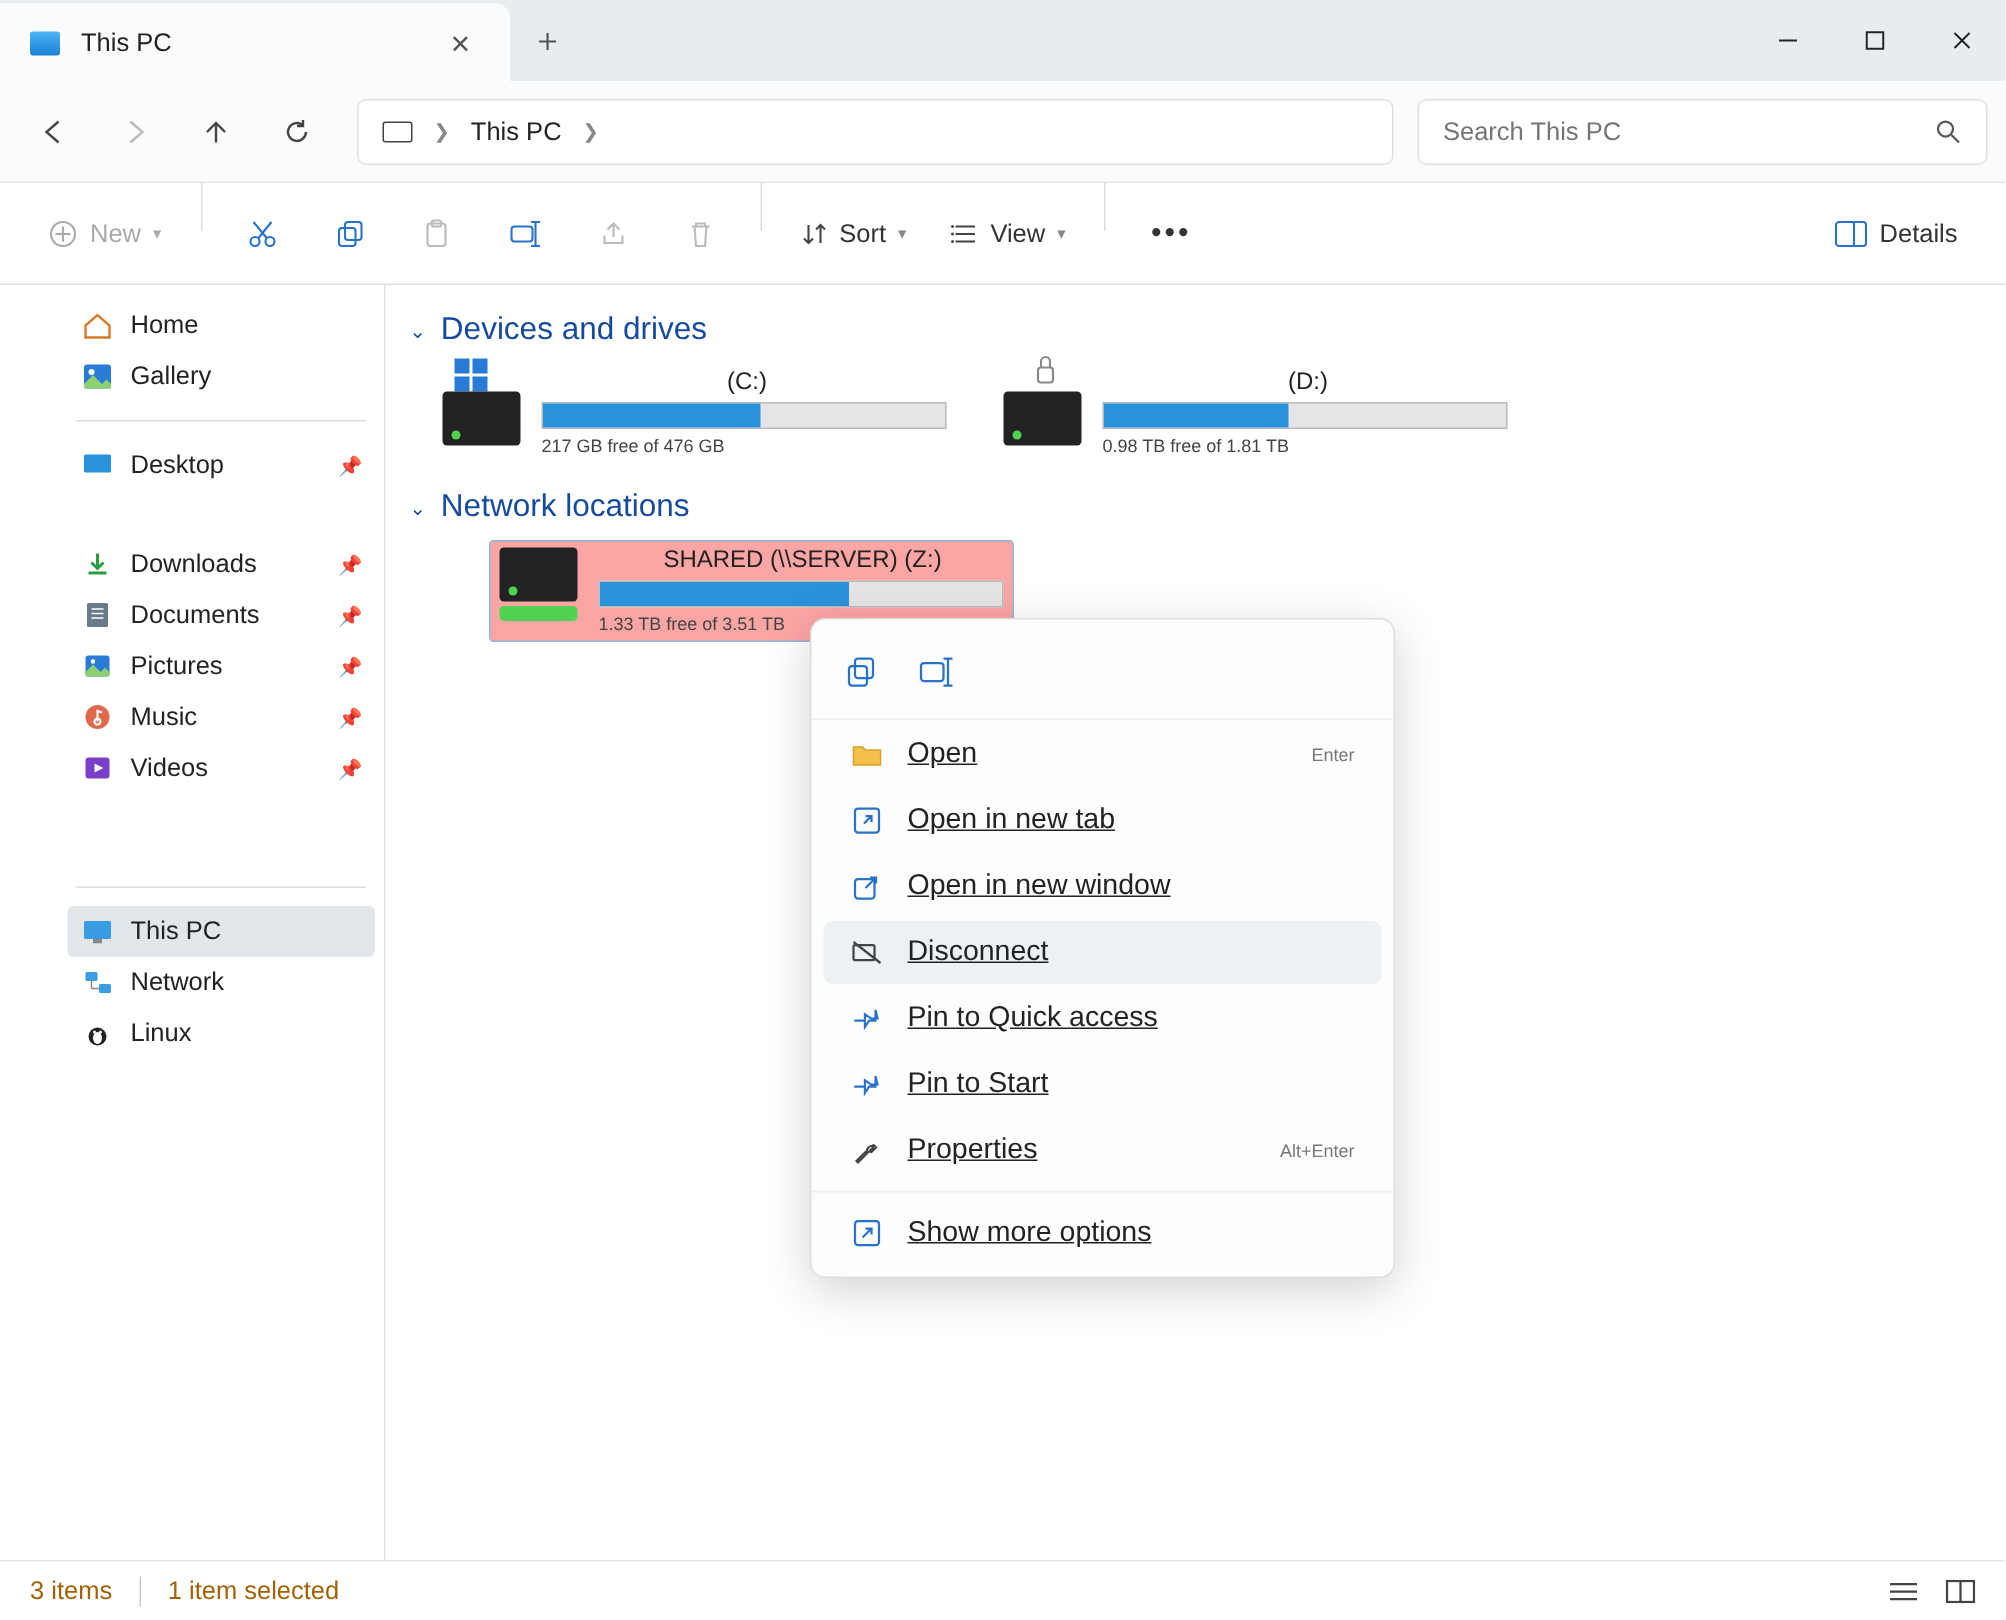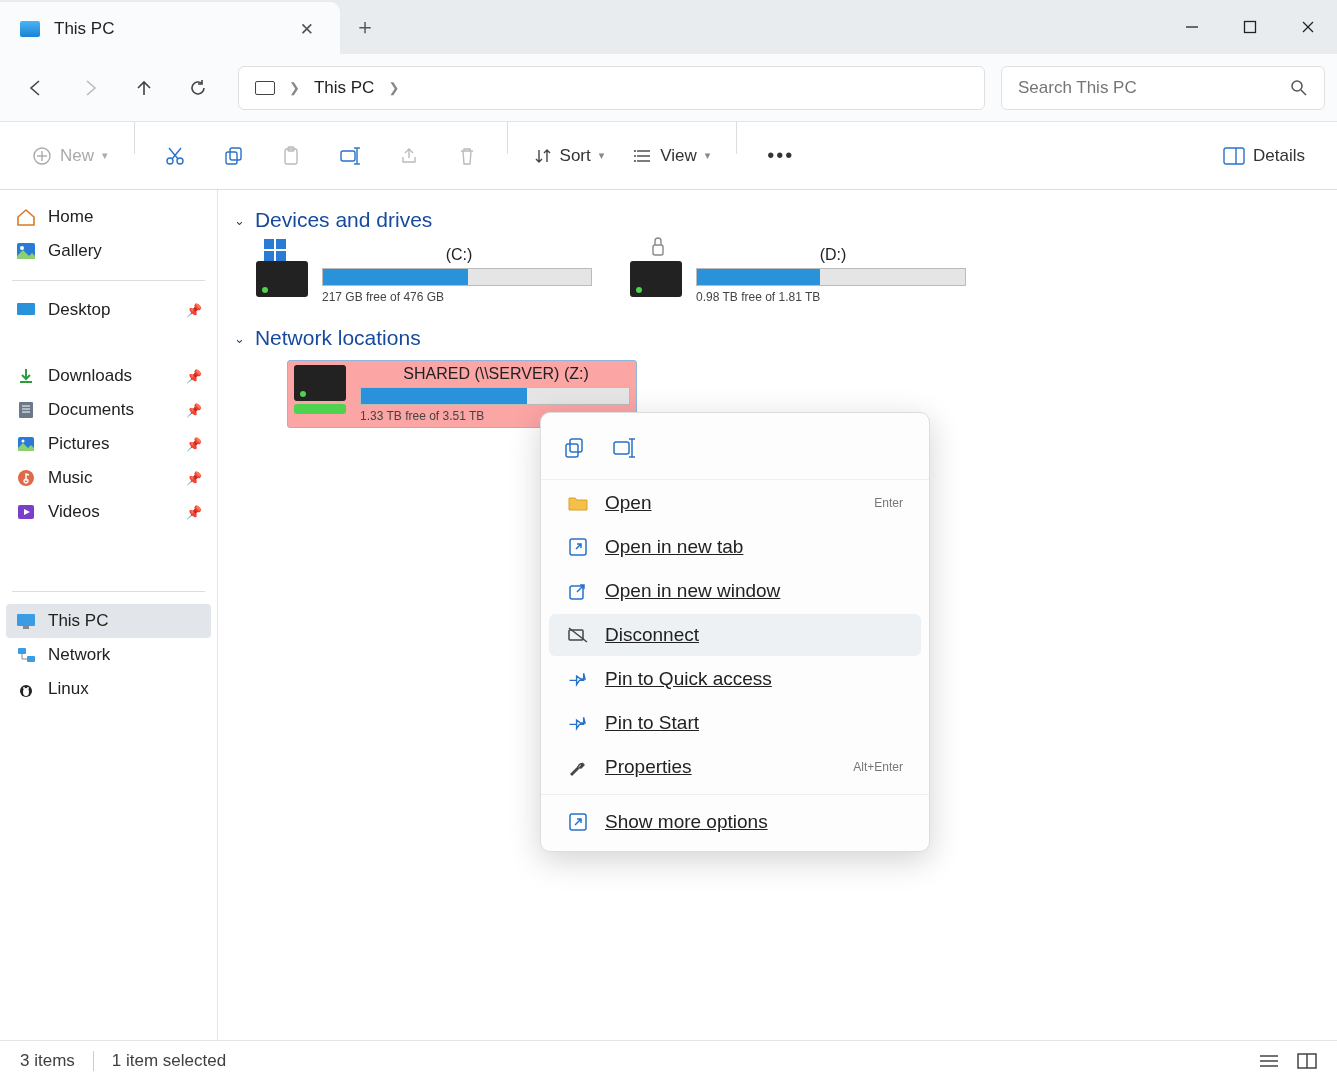--- a/index.html
+++ b/index.html
@@ -17,34 +17,34 @@
 .win-controls div { width:58px; display:flex; align-items:center; justify-content:center; font-size:15px; cursor:pointer; }
 
 
 .navbar { height:68px; display:flex; align-items:center; padding:0 12px; gap:6px; border-bottom:1px solid #e5e5e5; background:#fafbfc; }
 .nav-btn { width:48px; height:48px; display:flex; align-items:center; justify-content:center; border-radius:6px; cursor:pointer; color:#666; }
 .nav-btn.disabled { color:#bbb; }
 .address { flex:1; display:flex; align-items:center; gap:14px; height:44px; background:#fff; border:1px solid #e0e0e0; border-radius:6px; padding:0 16px; margin:0 10px; }
 .address .crumb { color:#222; font-size:17px; }
 .address .chev { color:#888; font-size:13px; }
 .address .pc-icon { width:20px; height:14px; border:1.5px solid #444; border-radius:2px; display:inline-block; position:relative; }
-.searchbox { width:324px; height:44px; background:#fff; border:1px solid #e0e0e0; border-radius:6px; display:flex; align-items:center; padding:0 16px; gap:28px; }
+.searchbox { width:380px; height:44px; background:#fff; border:1px solid #e0e0e0; border-radius:6px; display:flex; align-items:center; padding:0 16px; gap:28px; }
 .searchbox input { border:none; outline:none; flex:1; font-size:17px; color:#666; background:transparent; }
 .searchbox .mag { color:#555; }
 
 
 .toolbar { height:68px; display:flex; padding:0 20px; gap:6px; border-bottom:1px solid #ddd; }
 .tbtn { display:flex; align-items:center; gap:8px; padding:8px 12px; border-radius:6px; cursor:pointer; color:#333; font-size:17px; }
 .tbtn.icon-only { padding:8px 16px; }
 .tbtn.disabled { color:#aaa; }
 .tsep { width:1px; height:32px; background:#ddd; margin:0 8px; }
 .toolbar .spacer { flex:1; }
 
 
-.main { display:flex; height:calc(1080px - 54px - 68px - 68px - 40px); }
+.main { display:flex; height:calc(1080px - 54px - 68px - 68px - 40px);padding-left:39px; }
 
 
 .sidebar { width:218px; border-right:1px solid #e5e5e5; padding:10px 6px; overflow-y:auto; }
 .side-item { display:flex; align-items:center; gap:12px; padding:7px 10px; border-radius:4px; cursor:pointer; font-size:17px; color:#222; position:relative; }
 .side-item.selected { background:#e2e6ea; }
 .side-item .ico { width:20px; height:18px; display:inline-flex; align-items:center; justify-content:center; }
 .side-item .pin { position:absolute; right:8px; color:#9aa2ab; font-size:13px; }
 .side-sep { height:1px; background:#ddd; margin:12px 6px; }
 
 
@@ -71,21 +71,21 @@
 .cm-toprow { display:flex; gap:8px; padding:8px 12px 10px 12px; border-bottom:1px solid #eee; }
 .cm-toprow .cm-ico { width:42px; height:42px; display:flex; align-items:center; justify-content:center; border-radius:6px; cursor:pointer; }
 .cm-item { display:flex; align-items:center; gap:16px; padding:10px 18px; font-size:19px; color:#222; cursor:pointer; margin:2px 8px; border-radius:6px; }
 .cm-item.hover { background:#eef1f4; }
 .cm-item .cm-ico { width:22px; display:flex; justify-content:center; }
 .cm-item .cm-label { flex:1;text-decoration:underline; }
 .cm-item .cm-shortcut { color:#777; font-size:12px; }
 .cm-sep { height:1px; background:#eee; margin:6px 0; }
 
 
-.statusbar { position:absolute; bottom:0; left:0; right:0; height:40px; display:flex; align-items:center; padding:0 20px; gap:18px; font-size:17px; color:#404040; border-top:1px solid #e5e5e5;text-align:right; }
+.statusbar { position:absolute; bottom:0; left:0; right:0; height:40px; display:flex; align-items:center; padding:0 20px; gap:18px; font-size:17px; color:#a16207; border-top:1px solid #e5e5e5;text-align:right; }
 .statusbar .ssep { width:1px; height:20px; background:#ccc; }
 .statusbar .spacer { flex:1; }
 
 svg { display:block; }
 </style>
 </head>
 <body>
 
 <div class="titlebar">
   <div class="tab">

